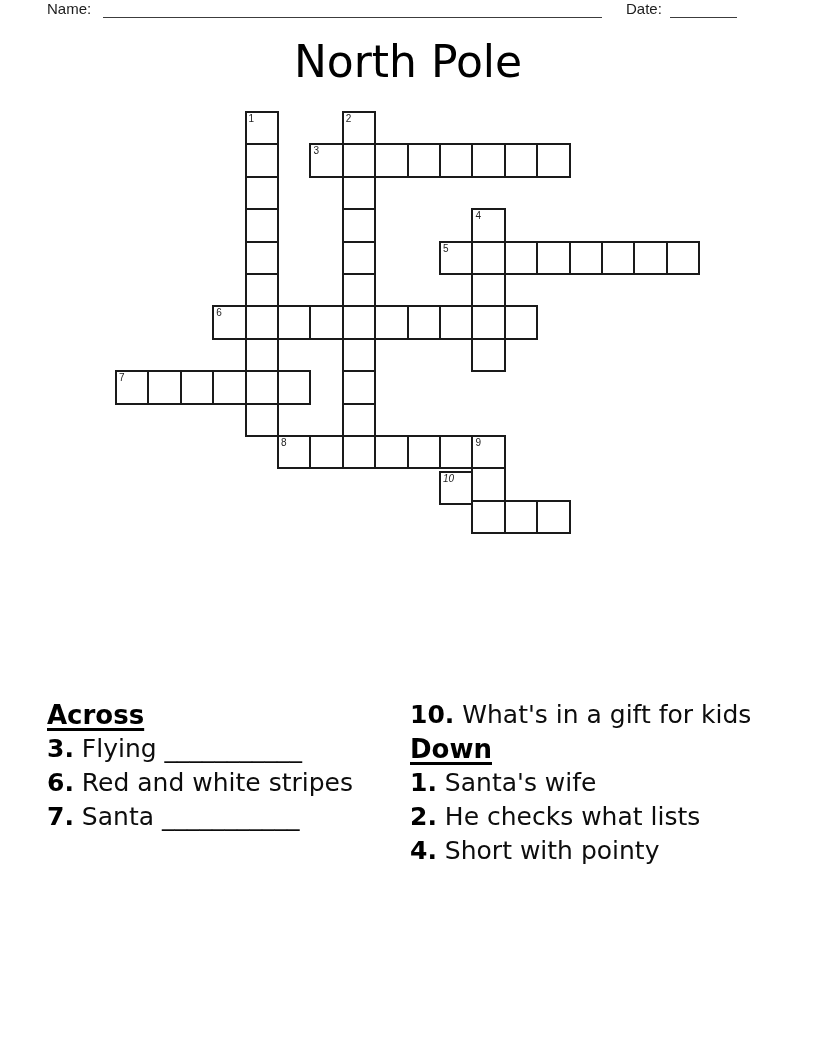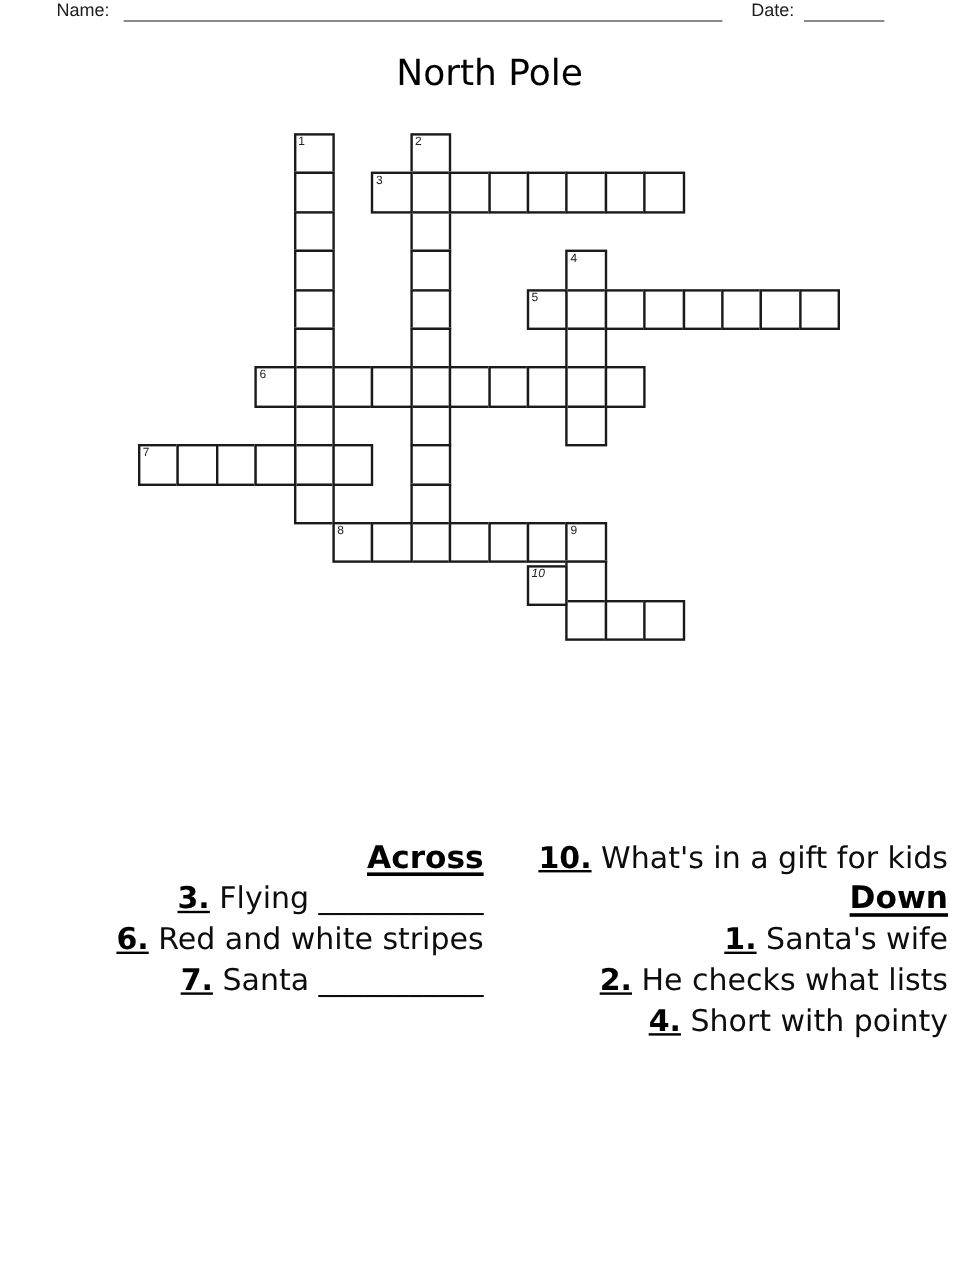--- a/index.html
+++ b/index.html
@@ -13,43 +13,43 @@
     font-size:15px;line-height:18px;color:#1c1c1c;top:0;
   }
   .name-label{left:47px;}
   .date-label{left:626px;}
   .hline{position:absolute;top:1px;height:16px;border-bottom:1.5px solid #3c3c3c;}
   .name-line{left:103px;width:499px;}
   .date-line{left:670px;width:67px;}
   
   .title{
     position:absolute;top:33px;left:0;width:100%;text-align:center;
-    font-size:30px;line-height:58px;font-weight:400;color:#000;letter-spacing:0;
+    font-size:44px;line-height:58px;font-weight:400;color:#000;letter-spacing:0;
   }
   
   .grid{position:absolute;left:0;top:0;width:816px;height:560px;}
   .cell{
     position:absolute;width:34.4px;height:34.4px;box-sizing:border-box;
     border:2px solid #1a1a1a;background:#fff;
   }
   .cellnum{
     position:absolute;top:0;left:2px;font-size:10px;line-height:11px;
     font-family:"Liberation Sans",sans-serif;color:#222;
   }
   
-  .clues-col{position:absolute;top:701px;text-align:right;}
+  .clues-col{position:absolute;top:701px;}
   .col-left{left:47px;width:356px;}
   .col-right{left:410px;width:380px;}
   .clue-heading{
     font-size:26px;line-height:28px;font-weight:bold;margin-bottom:6px;color:#000;
     text-decoration:underline;text-decoration-thickness:2.5px;text-underline-offset:4px;
   }
   .clue{margin-bottom:6px;}
   .clue-line{font-size:25px;line-height:28px;white-space:nowrap;color:#0d0d0d;}
-  .clue-num{font-weight:bold;color:#000;text-decoration:underline;}
+  .clue-num{font-weight:bold;color:#000;}
 </style>
 </head>
 <body>
 
 <div class="page">
 
   <span class="hdr-label name-label">Name:</span>
   <span class="hline name-line"></span>
   <span class="hdr-label date-label">Date:</span>
   <span class="hline date-line"></span>

